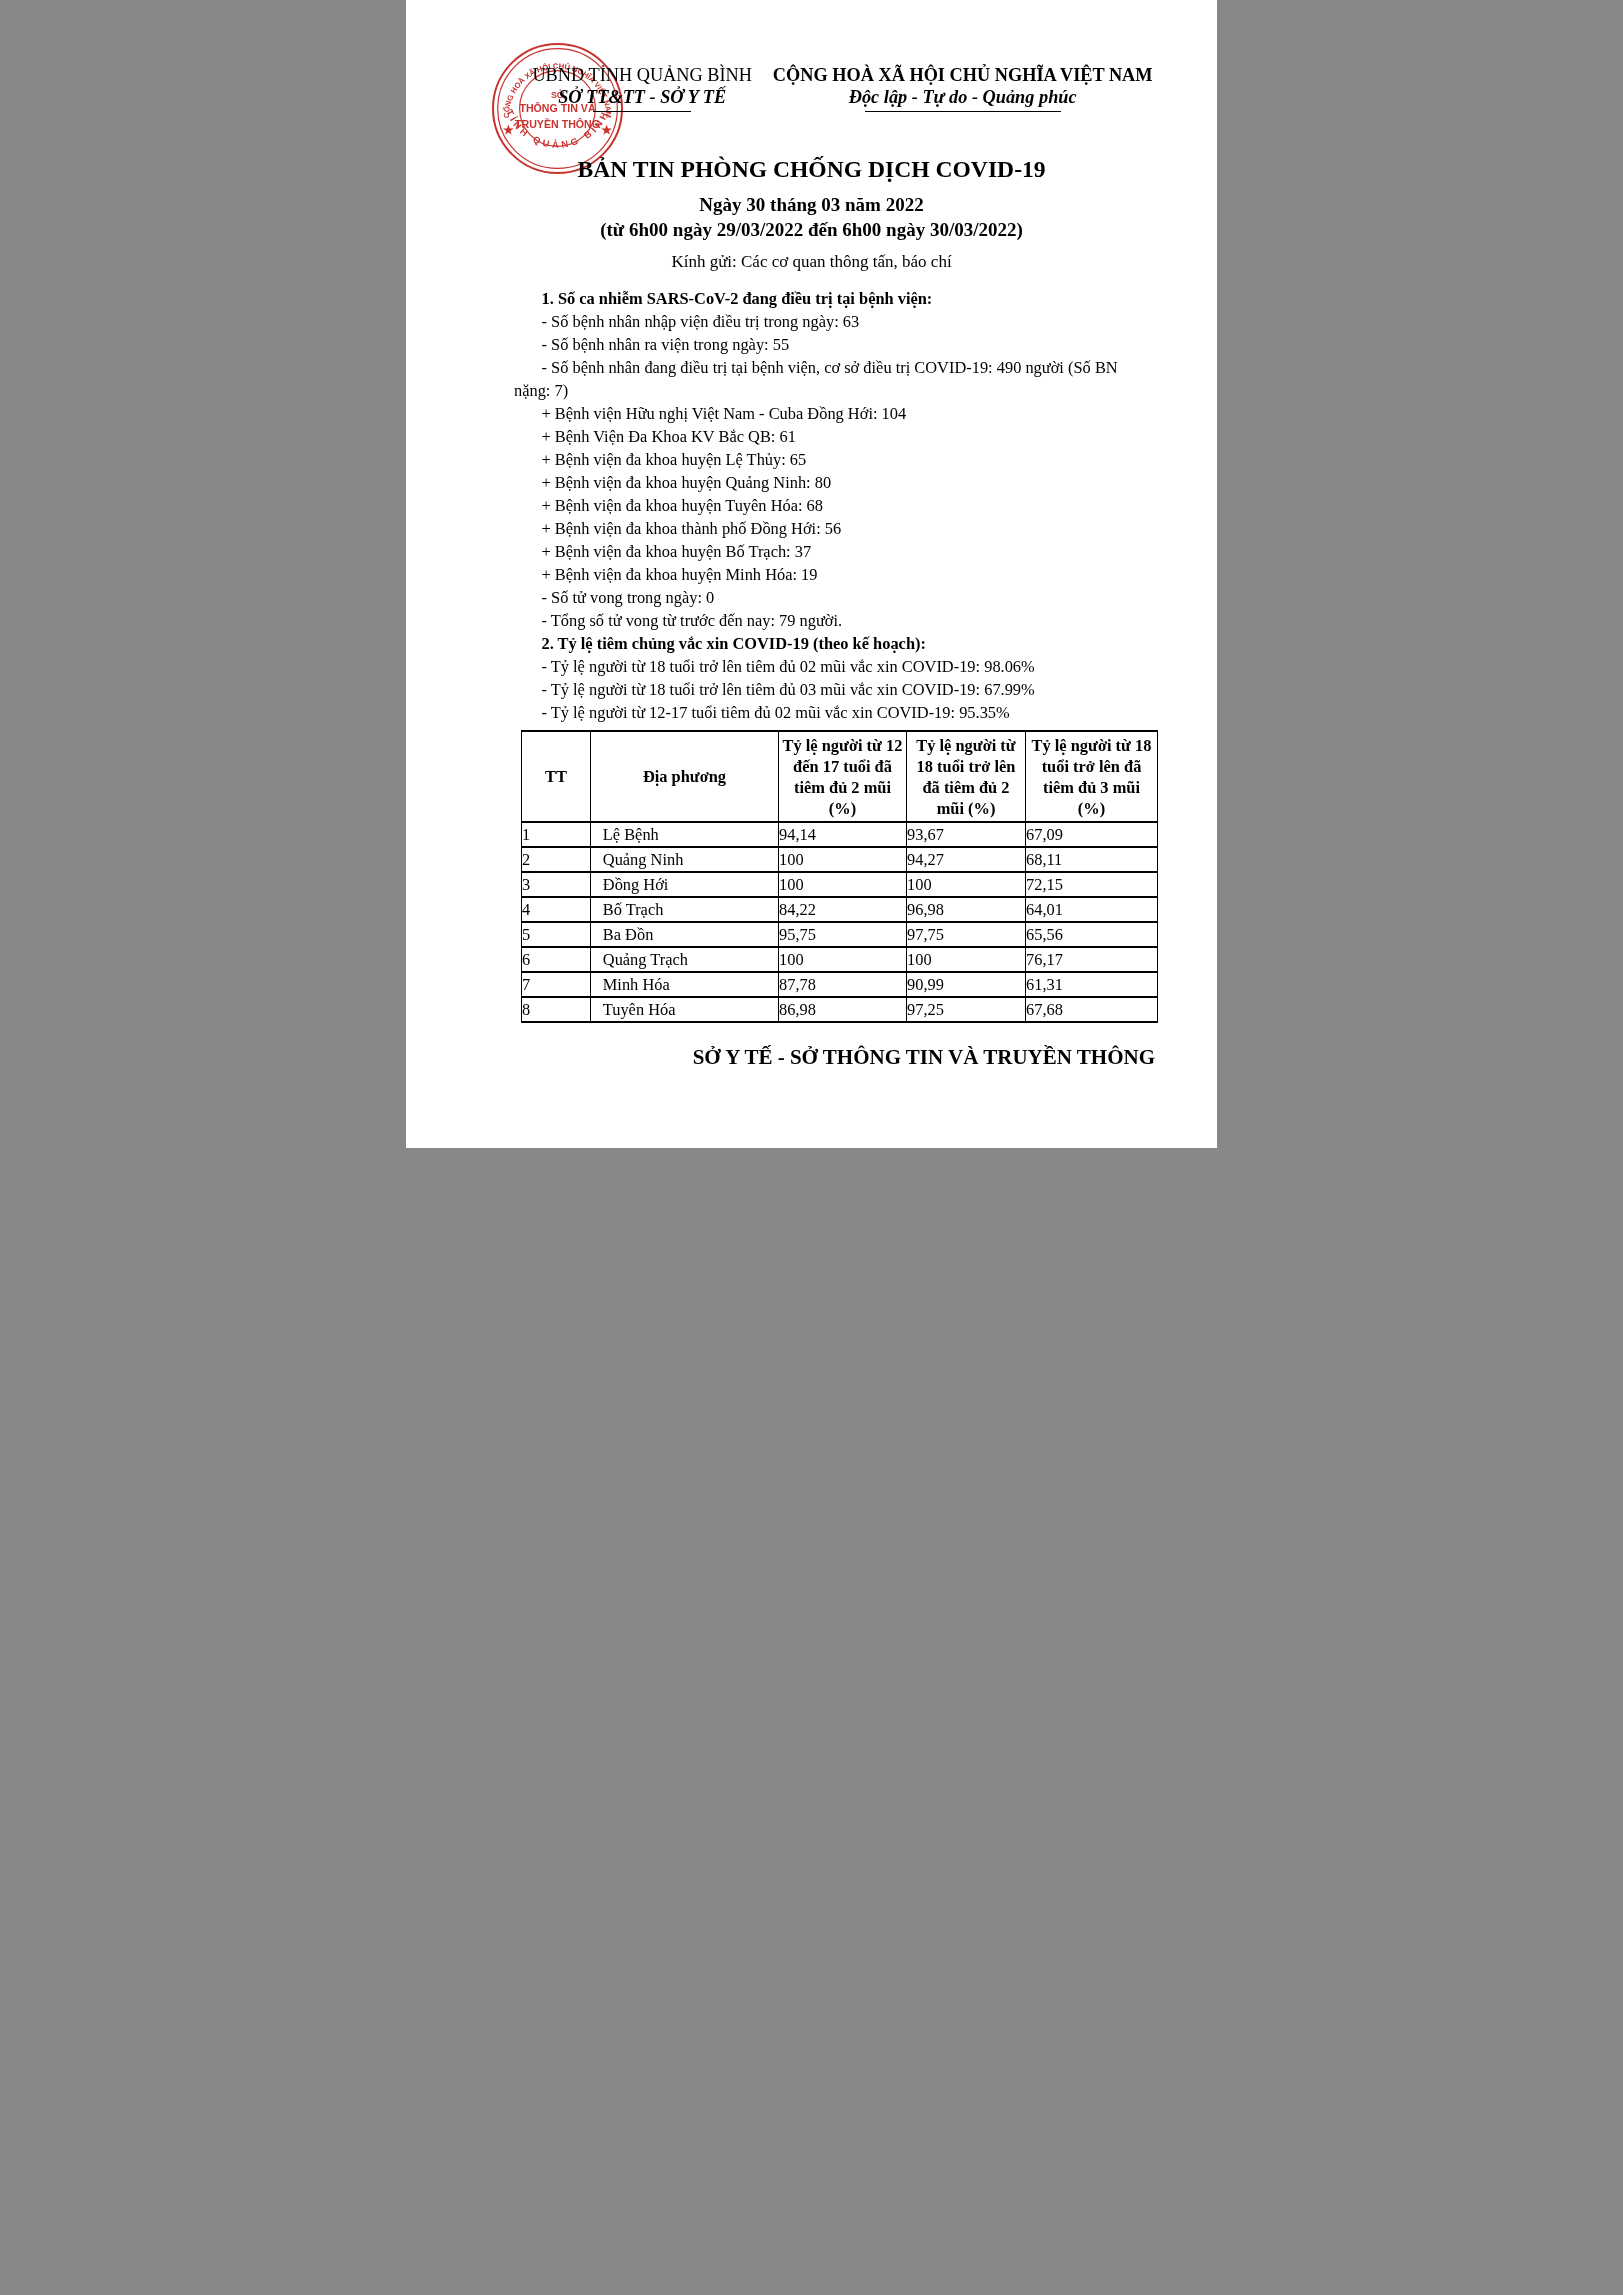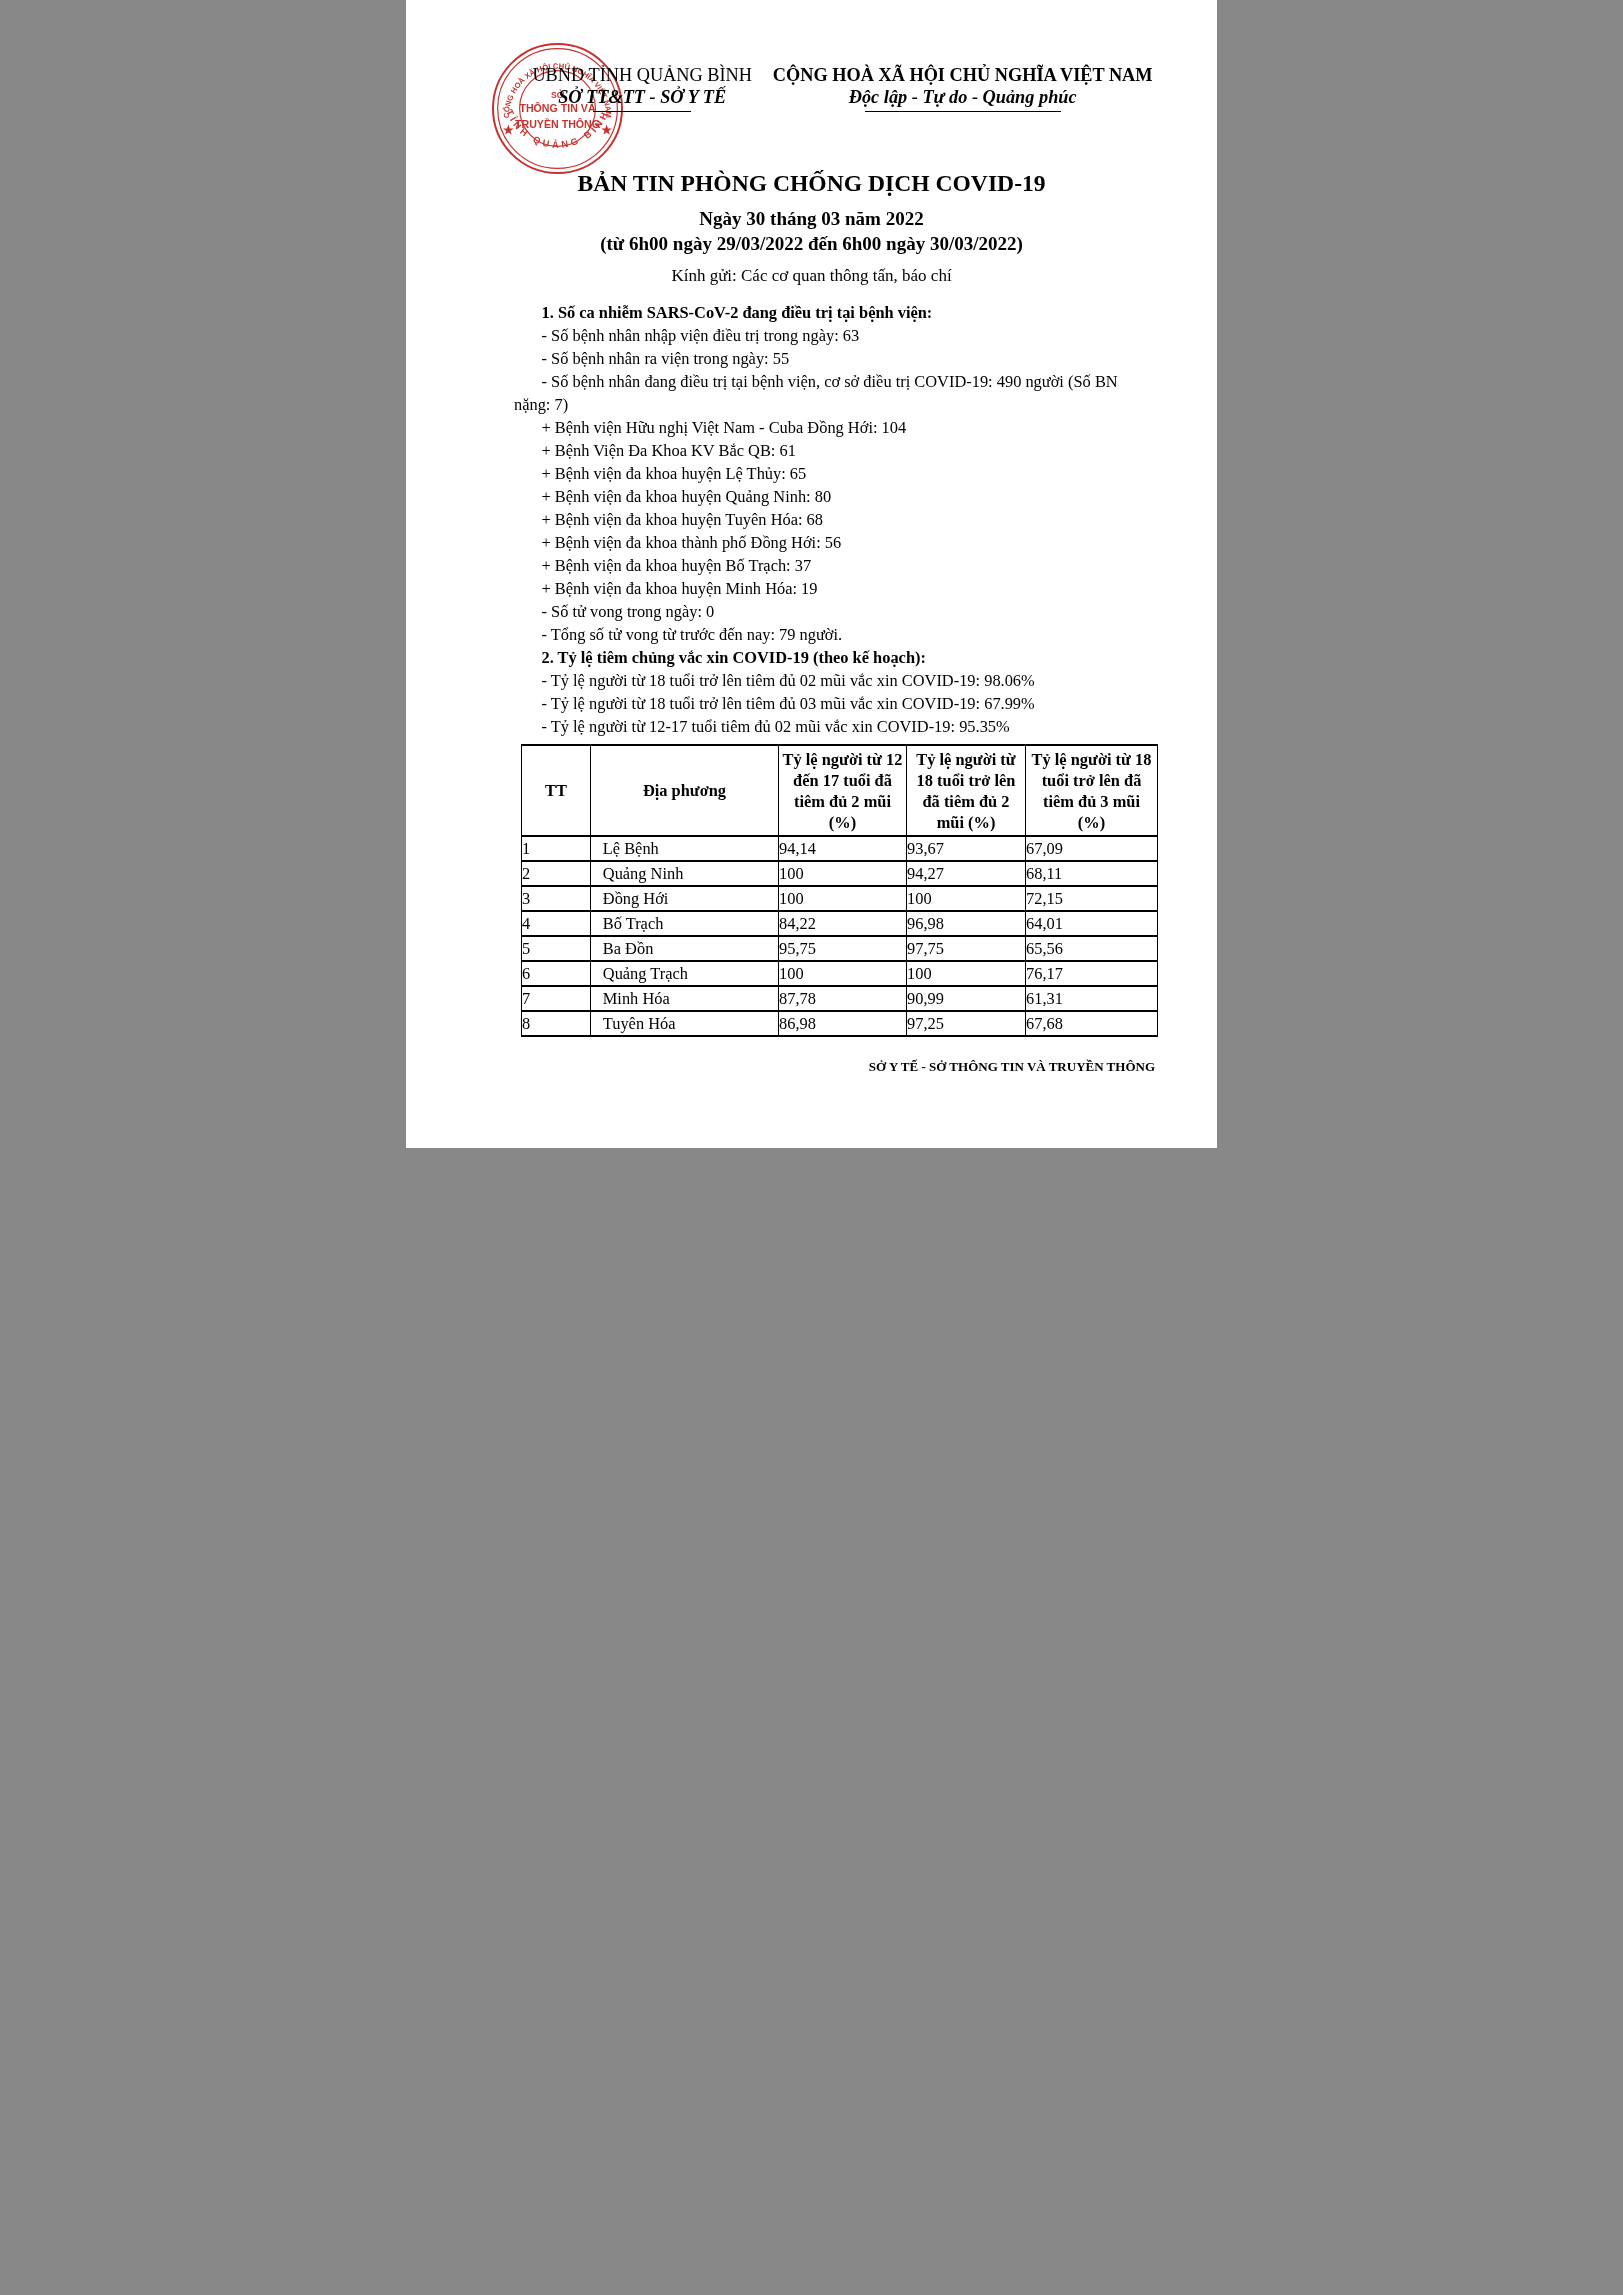--- a/index.html
+++ b/index.html
@@ -25,21 +25,21 @@
   
   .stamp {
     position:absolute; left:85px; top:42px;
     width:133px; height:133px;
     opacity:.92; mix-blend-mode:multiply;
     pointer-events:none;
   }
   .stamp text { fill:#c3201c; font-family:"Liberation Sans", sans-serif; font-weight:bold; }
   .stamp circle { fill:none; stroke:#c3201c; }
   
-  .title { margin-top:58px; text-align:center; font-size:23.6px; font-weight:bold; }
+  .title { margin-top:44px; text-align:center; font-size:23.6px; font-weight:bold; }
   .date-line  { margin-top:10.5px; text-align:center; font-size:19px; font-weight:bold; }
   .range-line { margin-top:2.6px;  text-align:center; font-size:19px; font-weight:bold; }
   .salutation { margin-top:11.8px; text-align:center; font-size:17px; }
   
   .body { margin:14.4px 62px 0 108px; font-size:16.4px; line-height:23px; }
   .body p { margin:0; text-indent:27.5px; }
   .body p.sec-heading { font-weight:bold; }
   
   table.vax {
     margin:6.5px 0 0 115px;
@@ -51,21 +51,21 @@
   table.vax th, table.vax td {
     border-top:2px solid #000; border-bottom:2px solid #000;
     border-left:1.3px solid #000; border-right:1.3px solid #000;
     vertical-align:middle;
     padding:0;
   }
   table.vax th { font-weight:bold; line-height:21px; padding:2.6px 2.6px; }
   table.vax td { height:23px; line-height:21.6px; }
   table.vax td.cell-left { text-align:left; padding-left:11.8px; }
   
-  .footer { margin:22px 62px 0 4px; text-align:right; font-size:13px; font-weight:bold; }
+  .footer { margin:22px 62px 0 4px; text-align:right; font-size:21px; font-weight:bold; }
 </style>
 </head>
 <body>
 
 <div class="page">
 
   <svg class="stamp" viewBox="0 0 200 200">
     <circle cx="100" cy="100" r="97" stroke-width="3"></circle>
     <circle cx="100" cy="100" r="90" stroke-width="1.8"></circle>
     <circle cx="100" cy="100" r="57" stroke-width="1.8"></circle>

